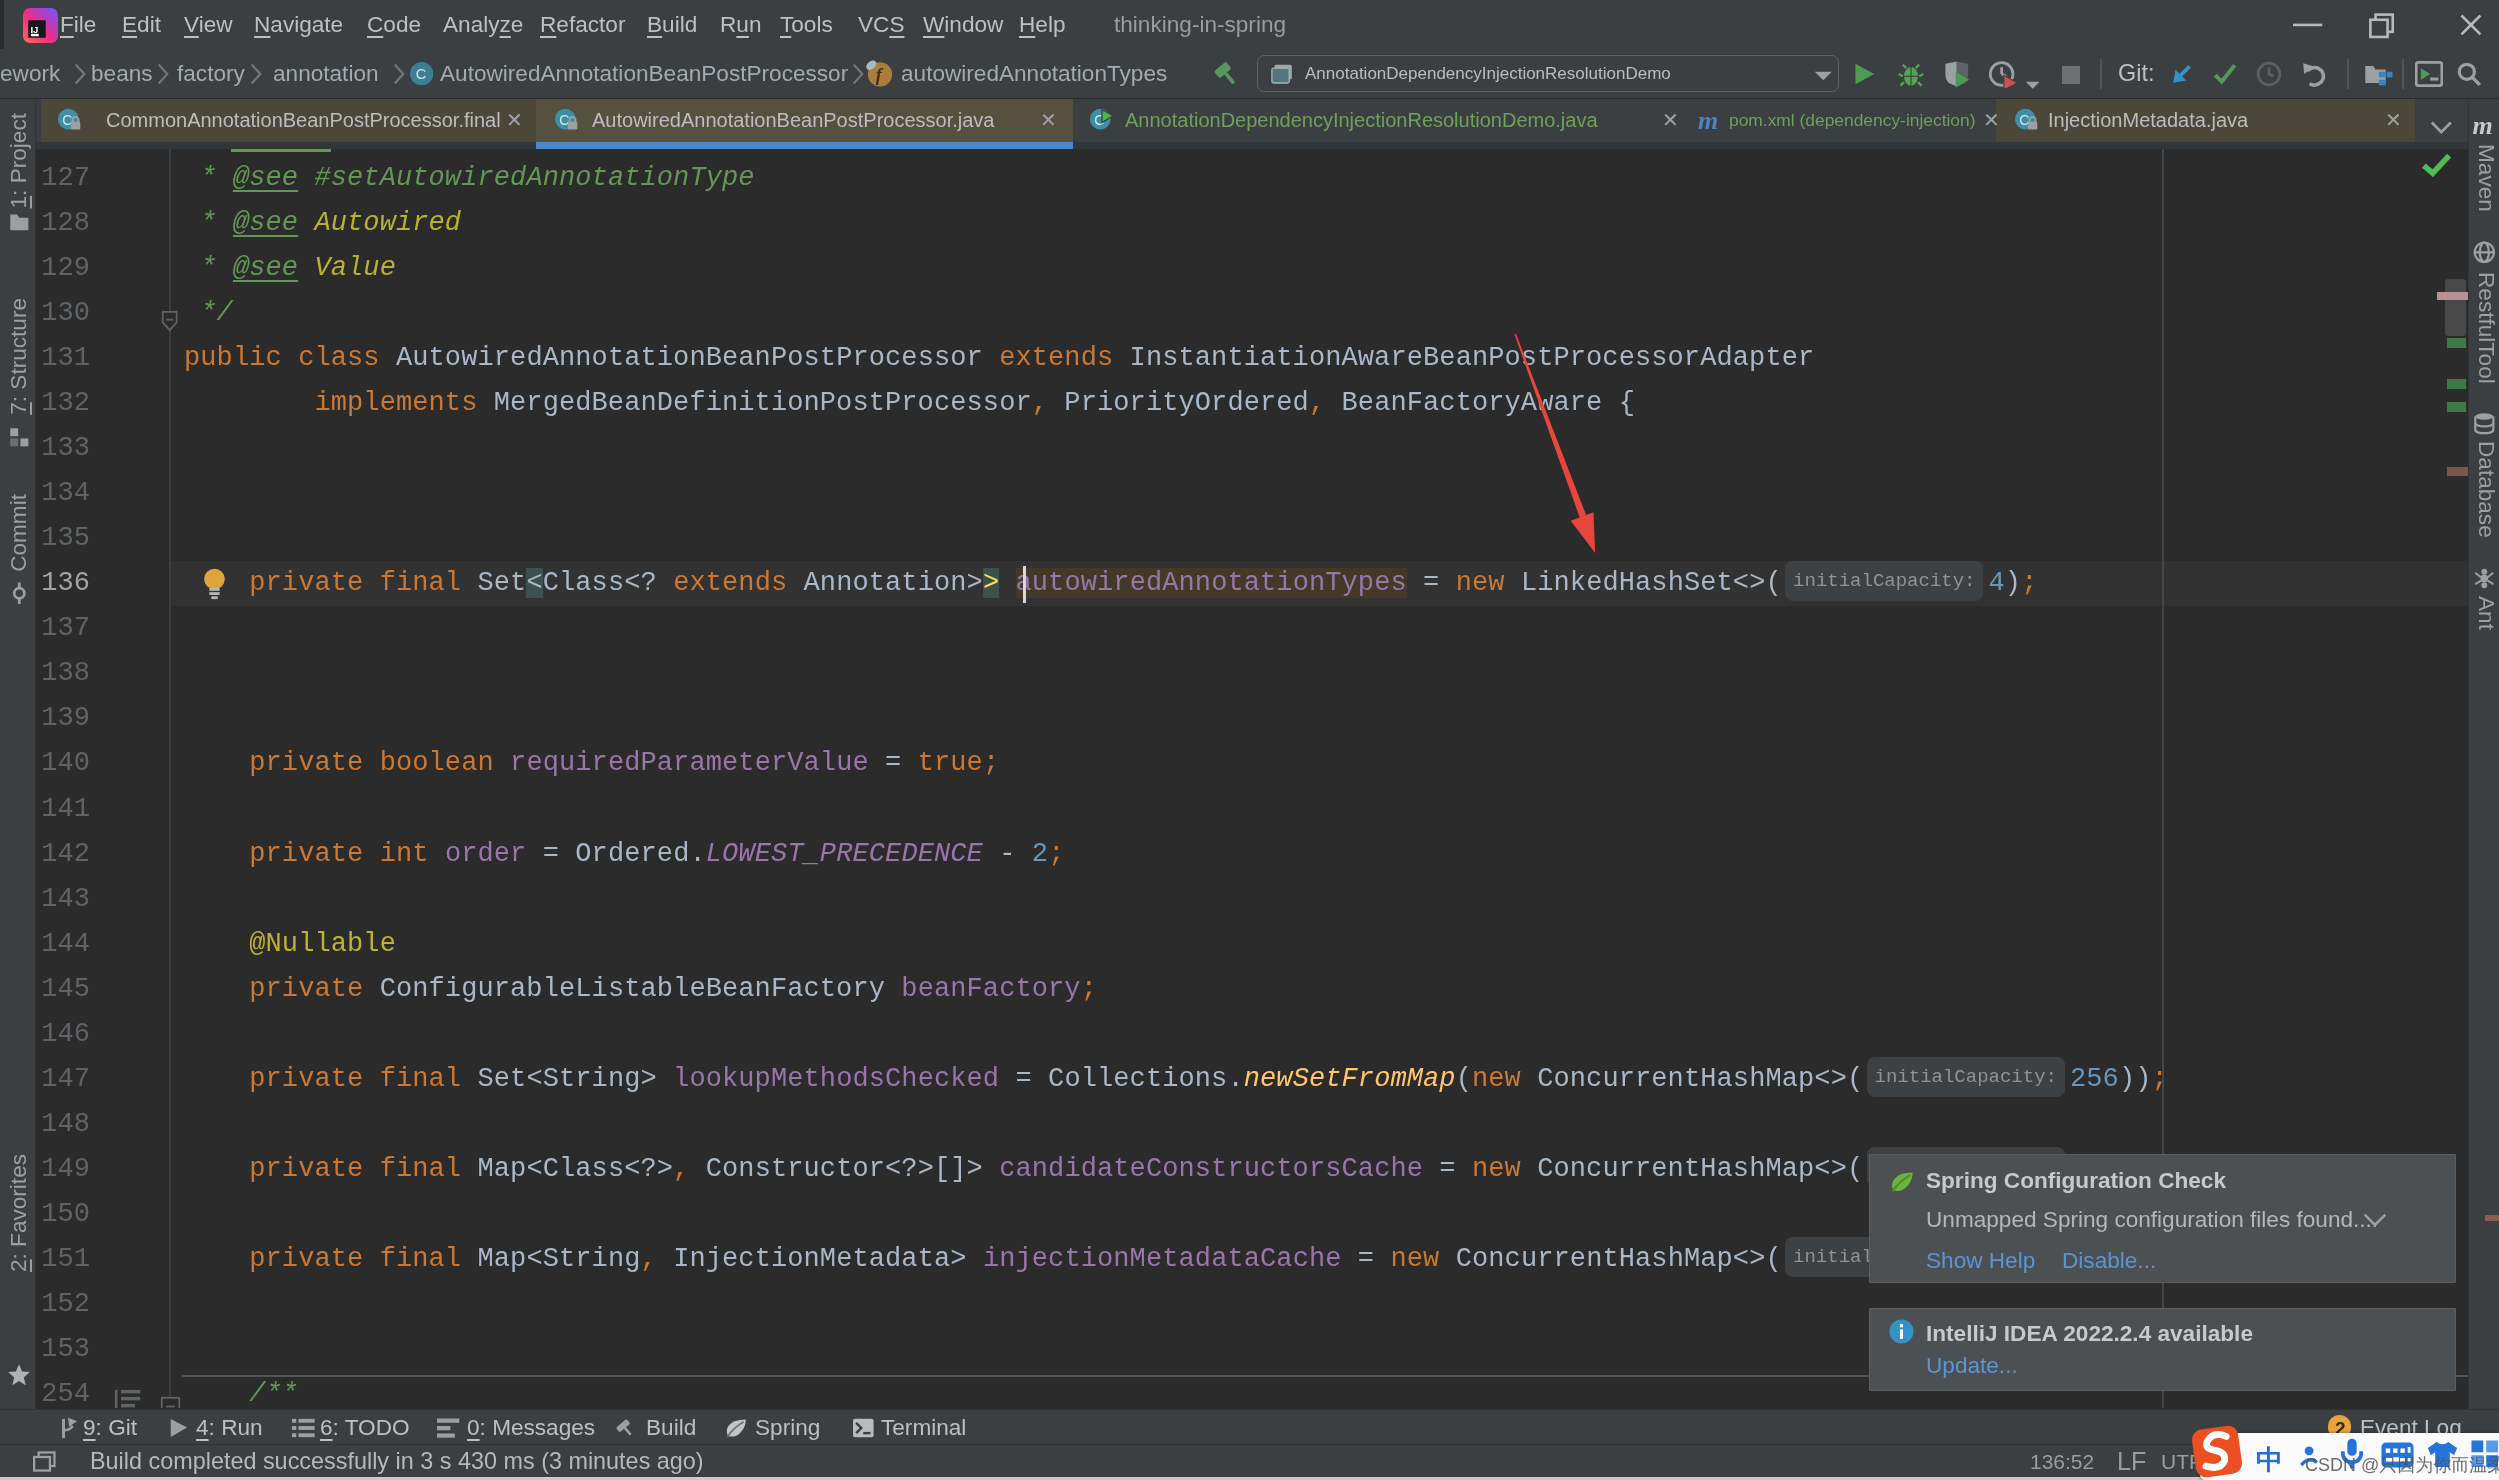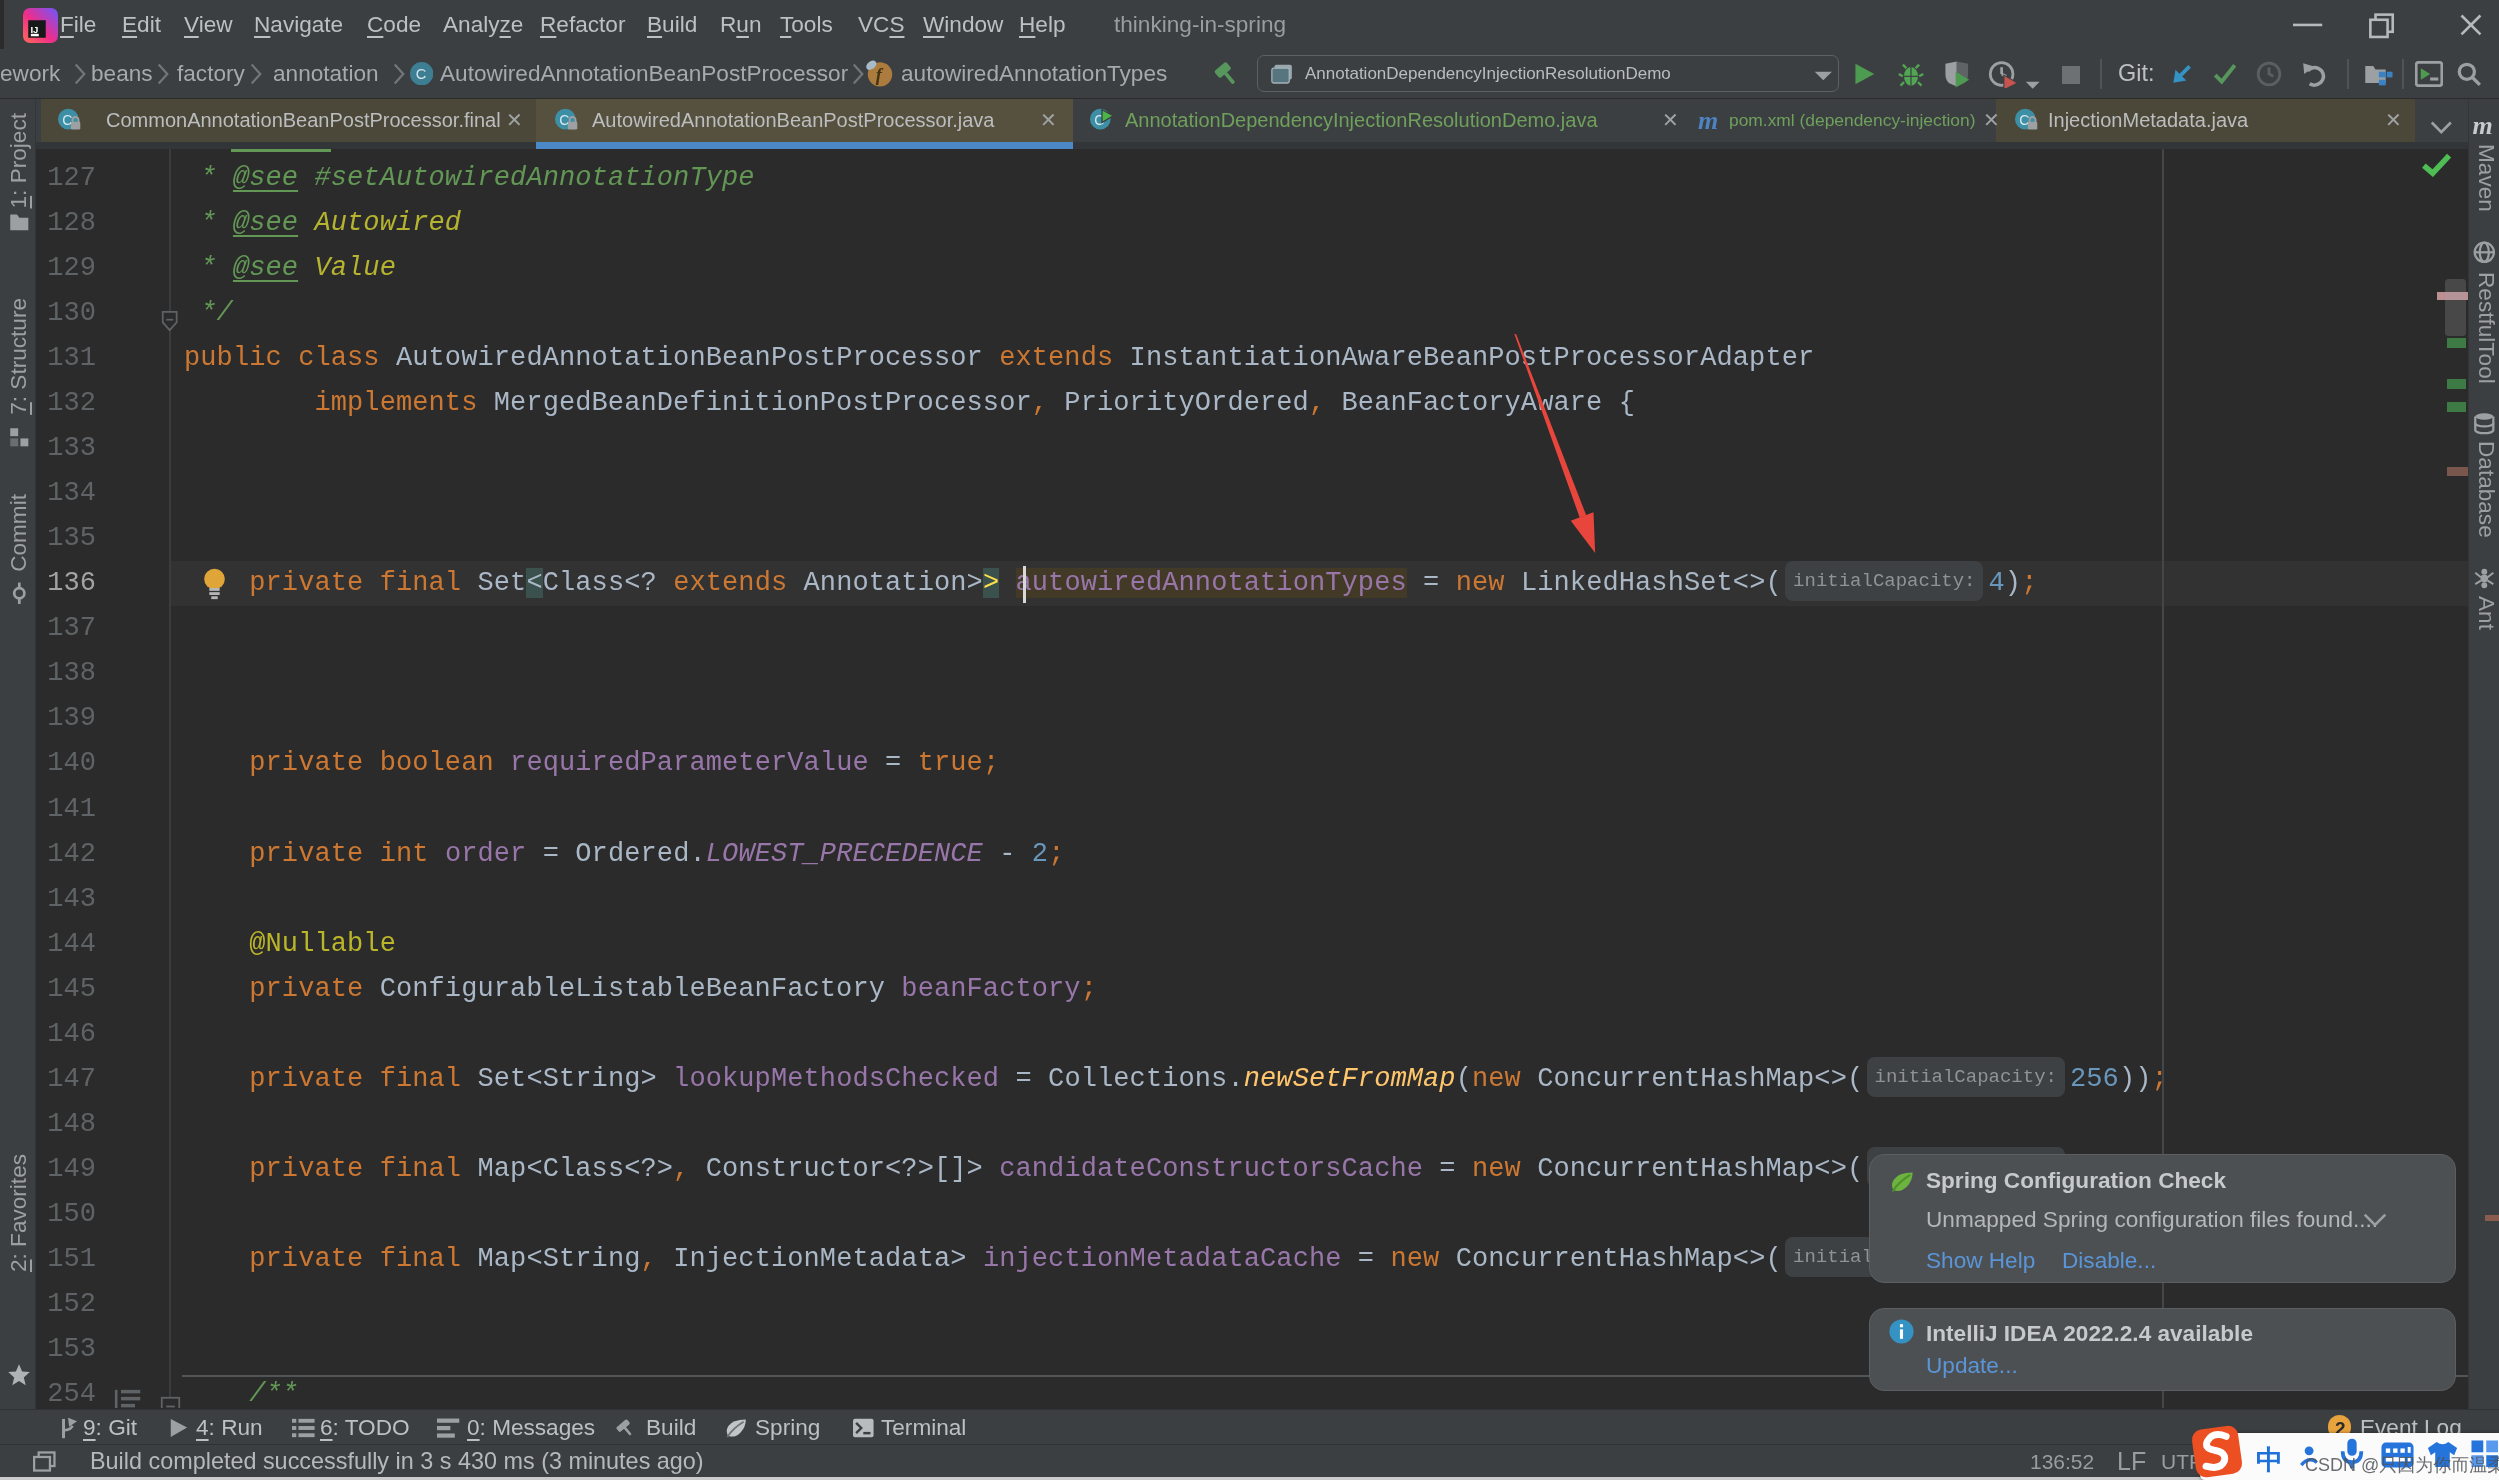--- a/index.html
+++ b/index.html
@@ -6,21 +6,21 @@
 .abs{position:absolute}
 #titlebar{left:4px;top:0;width:2500px;height:66px;background:#3c3f41;border-bottom:0.9px solid #323232}
 .menu{position:absolute;top:0;height:49px;line-height:49px;font-size:22.6px;color:#bdc0c2}
 .menu u{text-decoration-thickness:1.7px;text-underline-offset:4.3px}
 #toolbar{left:0;top:49px;width:2500px;height:49px;background:#3c3f41}
 .bc{position:absolute;top:0;height:49px;line-height:49px;font-size:22.6px;color:#a4aaad}
 #tabbar{left:0;top:99px;width:2500px;height:50px;background:#3c3f41}
 .tab{position:absolute;top:0;height:43px;line-height:43px;font-size:20px;color:#bbbdbf;white-space:nowrap}
 .tabx{color:#9fa2a4;font-size:20px}
 #editor{left:36px;top:149px;width:2432px;height:1259px;background:#2b2b2b;overflow:hidden}
-.ln{position:absolute;width:55px;left:5.2px;text-align:right;font-family:"Liberation Mono",monospace;
+.ln{position:absolute;width:55px;left:5.2px;font-family:"Liberation Mono",monospace;
     font-size:27px;letter-spacing:0.1px;color:#606366;height:45px;line-height:45px}
 .cl{position:absolute;left:148px;white-space:pre;font-family:"Liberation Mono",monospace;
     font-size:27px;letter-spacing:0.1px;color:#a9b7c6;height:45px;line-height:45px}
 .k{color:#cc7832}
 .f{color:#9876aa}
 .fi{color:#9876aa;font-style:italic}
 .s{color:#6a8759}
 .n{color:#6897bb}
 .c{color:#629755;font-style:italic}
 .cy{color:#b5b32f;font-style:italic}
@@ -34,21 +34,21 @@
    color:#909396;font-family:"Liberation Mono",monospace;height:40px;line-height:40px;
    padding:0 7.8px;vertical-align:middle;margin:0 5.2px 0 3.5px;position:relative;top:-1.7px}
 .stripetxt{position:absolute;font-size:22.6px;color:#9da0a2;white-space:nowrap}
 .vlbt{writing-mode:vertical-rl;transform:rotate(180deg)}  
 .vltb{writing-mode:vertical-rl}
 #bottombar{left:0;top:1409px;width:2500px;height:36px;background:#3c3f41;border-top:0.9px solid #2f3234}
 .bbit{position:absolute;top:0;height:35px;line-height:35px;font-size:22.6px;color:#bdc0c2;white-space:nowrap}
 .bbit u{text-underline-offset:3.5px;text-decoration-thickness:1.7px}
 #statusbar{left:0;top:1444px;width:2500px;height:33px;background:#3c3f41;border-top:0.9px solid #2f3234}
 .sbt{position:absolute;top:0;height:33px;line-height:33px;font-size:23.4px;color:#b6b9bb;white-space:nowrap}
-.notif{position:absolute;left:1869px;width:587px;background:#4d5053;border:0.9px solid #5c5f61;border-radius:15px}
+.notif{position:absolute;left:1869px;width:587px;background:#4d5053;border:0.9px solid #5c5f61;border-radius:1px}
 .ntitle{position:absolute;font-size:22.6px;font-weight:bold;color:#c7cacc;white-space:nowrap}
 .nbody{position:absolute;font-size:22.6px;color:#b4b7b9;white-space:nowrap}
 .nlink{position:absolute;font-size:22.6px;color:#5a95d8;white-space:nowrap}
 </style></head>
 <body>
 <div class="abs" id="titlebar">
 <svg class="abs" style="left:19px;top:7.8px" width="35" height="35" viewBox="0 0 40 40">
 <defs>
         <linearGradient id="ijg" x1="0" y1="1" x2="1" y2="0">
 <stop offset="0" stop-color="#ff6b57"></stop>

